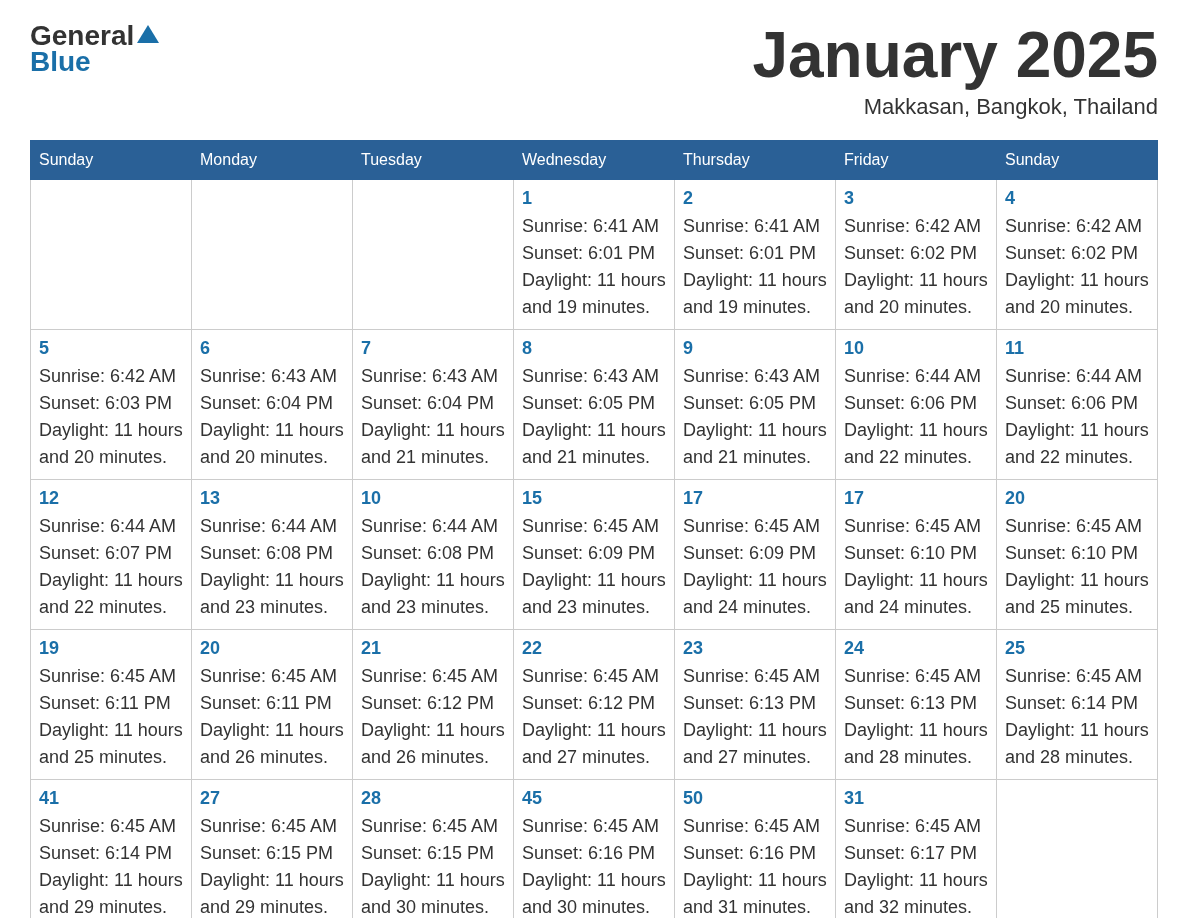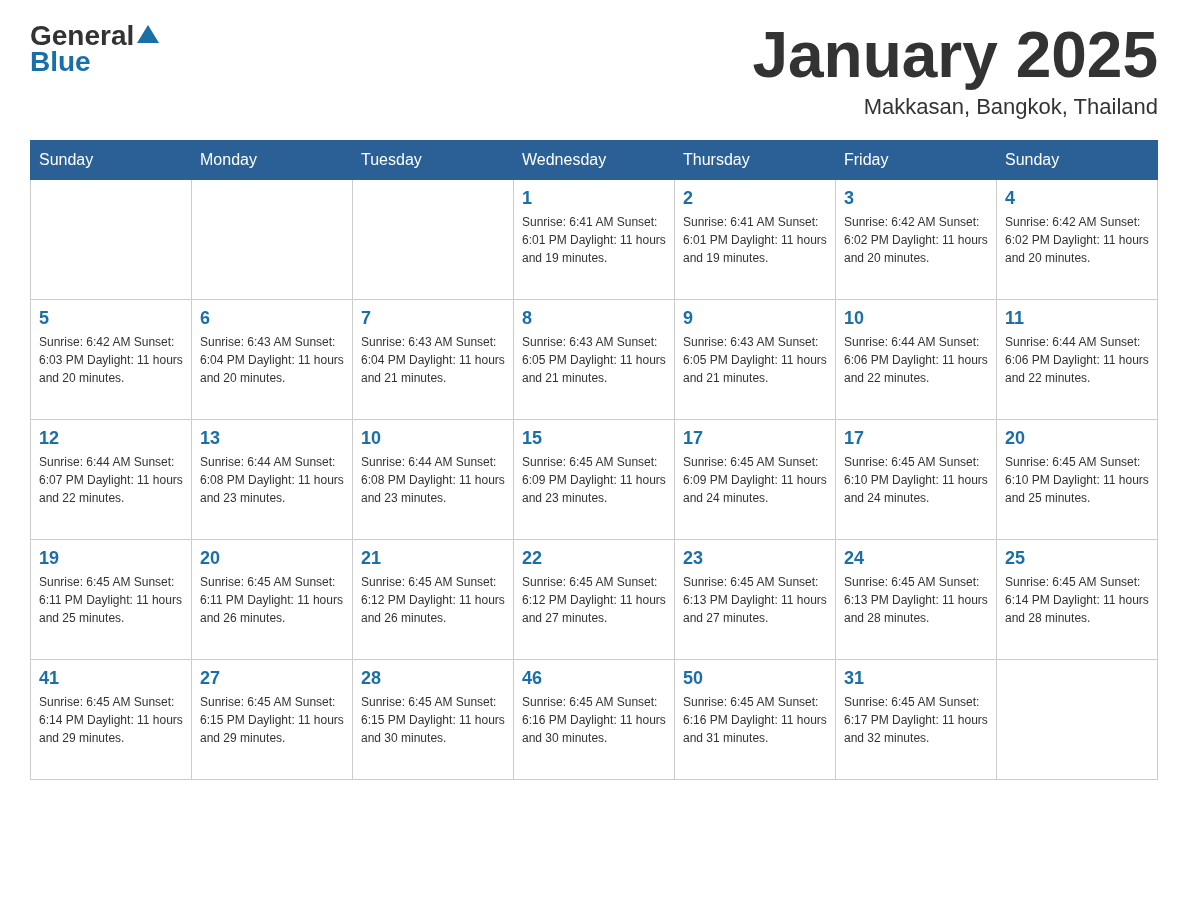--- a/index.html
+++ b/index.html
@@ -70,21 +70,21 @@
       height: 120px;
     }
     .day-number {
       font-size: 18px;
       font-weight: bold;
       color: #1a6fa8;
       display: block;
       margin-bottom: 4px;
     }
     .day-info {
-      font-size: 12px;
+      font-size: 18px;
       color: #333;
       line-height: 1.5;
     }
     .empty-cell {
       background: #fff;
     }
     .logo-blue-line {
       font-size: 28px;
       font-weight: bold;
       color: #1a6fa8;
@@ -329,21 +329,21 @@
 and 29 minutes.</div>
         </td>
         <td>
           <span class="day-number">28</span>
           <div class="day-info">Sunrise: 6:45 AM
 Sunset: 6:15 PM
 Daylight: 11 hours
 and 30 minutes.</div>
         </td>
         <td>
-          <span class="day-number">46</span>
+          <span class="day-number">45</span>
           <div class="day-info">Sunrise: 6:45 AM
 Sunset: 6:16 PM
 Daylight: 11 hours
 and 30 minutes.</div>
         </td>
         <td>
           <span class="day-number">50</span>
           <div class="day-info">Sunrise: 6:45 AM
 Sunset: 6:16 PM
 Daylight: 11 hours

